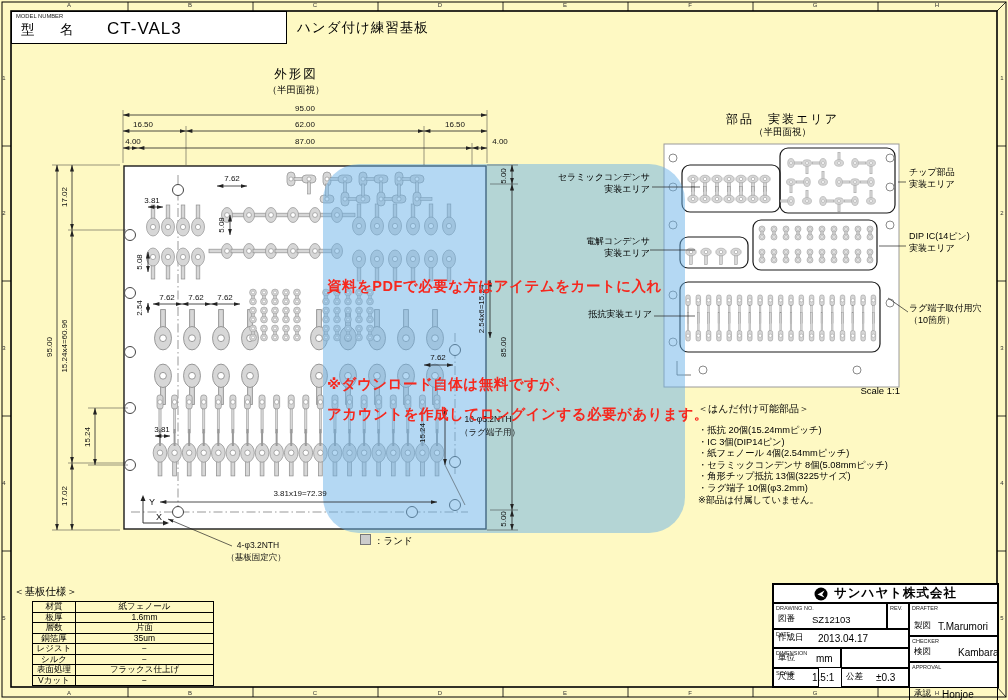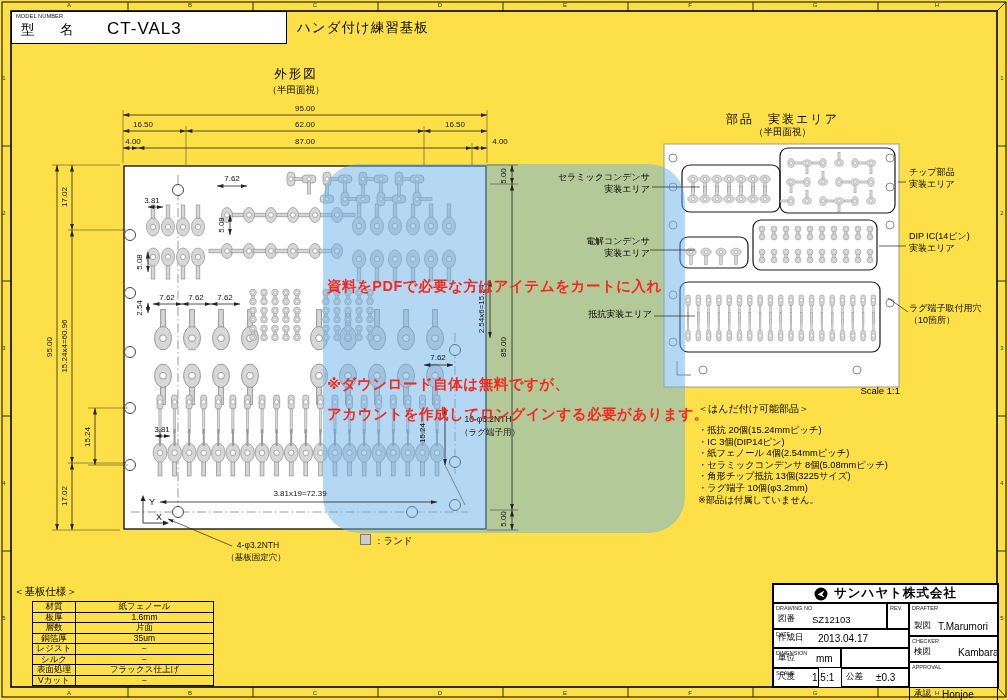--- a/index.html
+++ b/index.html
@@ -1,16 +1,16 @@
 <!DOCTYPE html>
 <html><head>
 <meta charset="utf-8">
 <style>
   html,body{margin:0;padding:0;background:#e8e8e8;}
-  .page{position:relative;width:1008px;height:700px;background:#fde047;overflow:hidden;
+  .page{position:relative;width:1008px;height:700px;background:#fef9c3;overflow:hidden;
         font-family:"Liberation Sans","DejaVu Sans",sans-serif;color:#000;}
   .abs{position:absolute;}
   svg{display:block;}
   
   .fl{position:absolute;font-size:6px;color:#333;width:24px;text-align:center;line-height:9px;}
   
   .dim{position:absolute;font-size:8px;color:#111;white-space:nowrap;transform:translate(-50%,-50%);line-height:9px;}
   .dim.rot{transform:translate(-50%,-50%) rotate(-90deg);}
   
   .lbl{position:absolute;font-size:9px;color:#000;line-height:11.5px;white-space:nowrap;}

